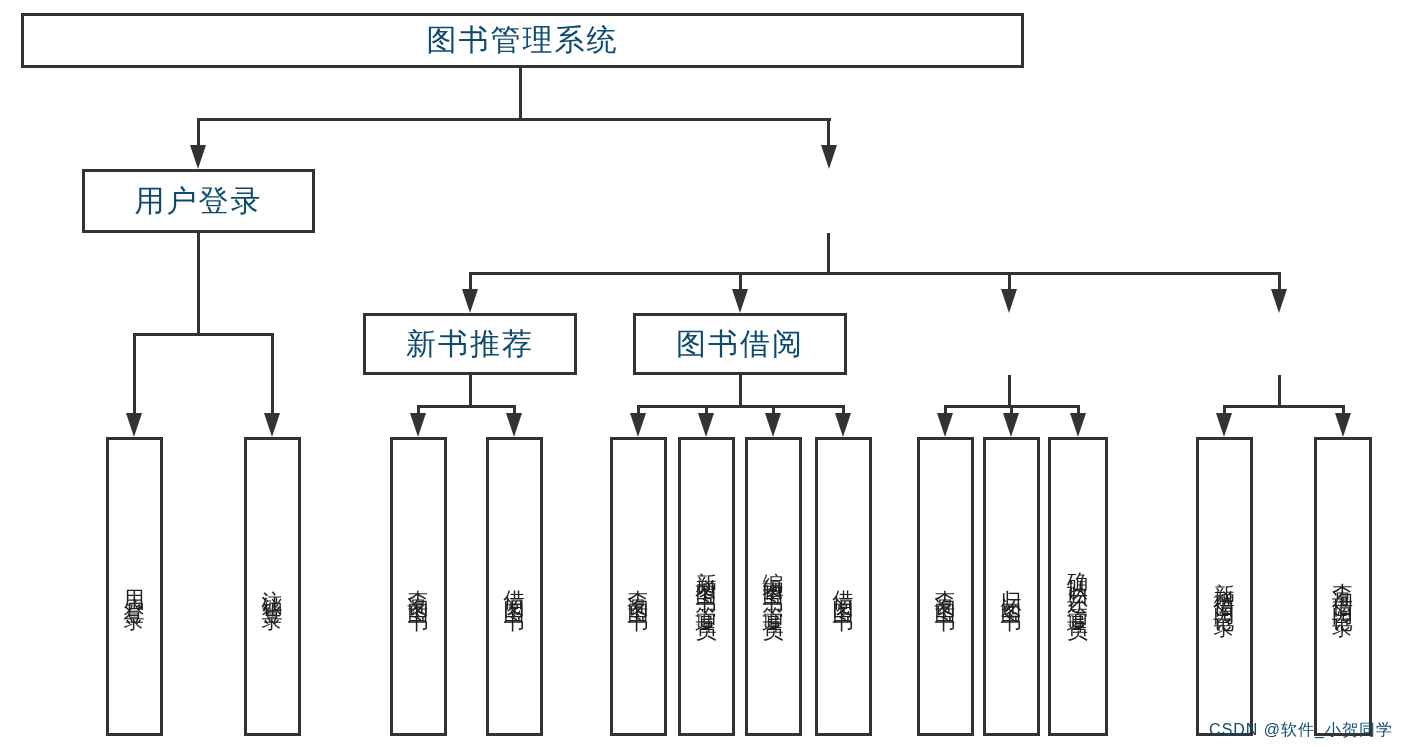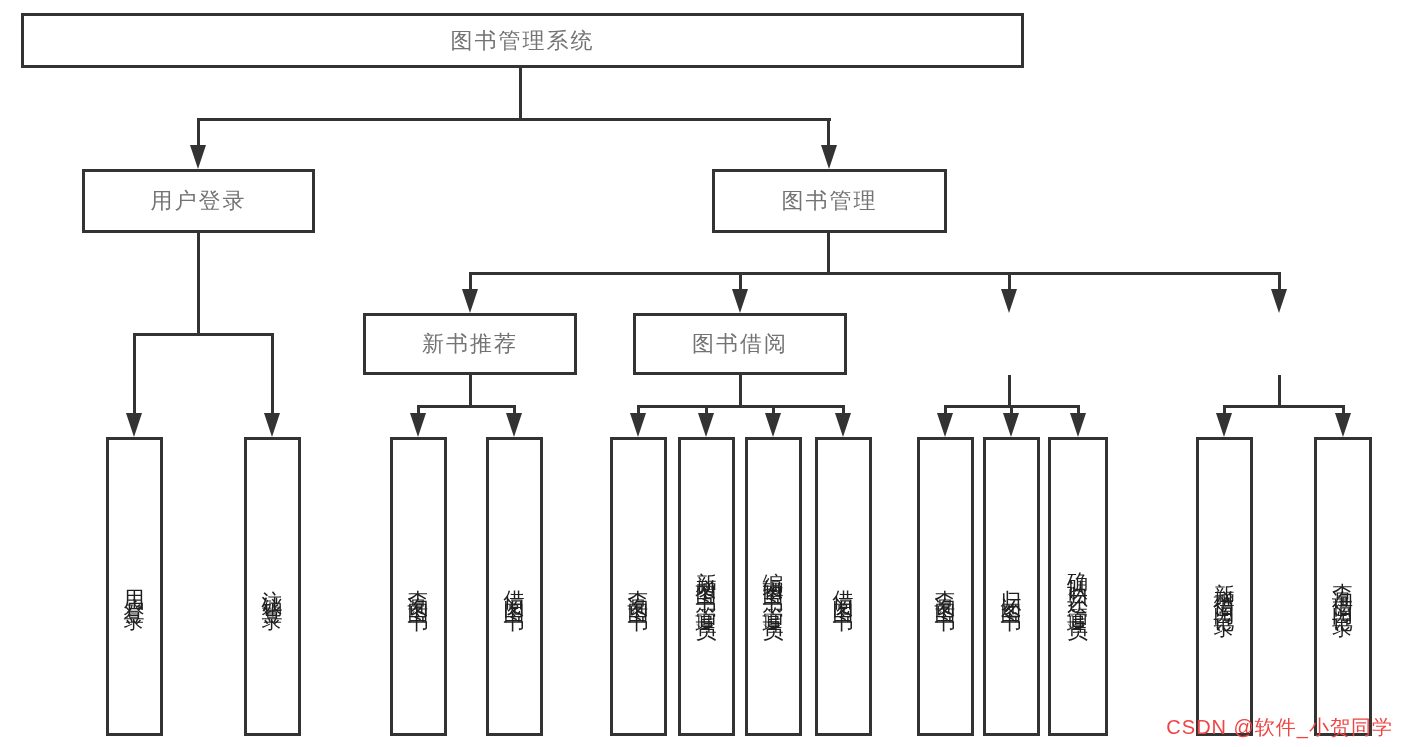--- a/index.html
+++ b/index.html
@@ -4,57 +4,54 @@
 <style>
   html,body{margin:0;padding:0;background:#ffffff;}
   .canvas{
     position:relative;width:1405px;height:747px;background:#ffffff;overflow:hidden;
     font-family:"Liberation Sans","DejaVu Sans",sans-serif;color:#1f1f1f;
   }
   .box{
     position:absolute;background:#ffffff;border:3px solid #333333;box-sizing:border-box;
     display:flex;align-items:center;justify-content:center;
   }
-  .hlabel{font-size:22px;letter-spacing:2px;white-space:nowrap;color:#737373;}
+  .hlabel{font-size:30px;letter-spacing:2px;white-space:nowrap;color:#0c4a6e;}
   .vtext{
     writing-mode:vertical-rl;text-orientation:mixed;font-size:21px;letter-spacing:7px;
     line-height:1;color:#1f1f1f;white-space:nowrap;
   }
   .line{position:absolute;background:#333333;}
   .arr{
     position:absolute;width:0;height:0;
     border-left:8px solid transparent;border-right:8px solid transparent;
     border-top:24px solid #333333;
   }
   .watermark{
-    position:absolute;right:12px;bottom:6px;font-size:20px;letter-spacing:1px;
-    color:#ef4444;white-space:nowrap;
+    position:absolute;right:12px;bottom:6px;font-size:16px;letter-spacing:1px;
+    color:#0c4a6e;white-space:nowrap;
   }
 </style>
 </head>
 <body>
 
 <div class="canvas">
 
   <div class="box" style="left:21px;top:13px;width:1003px;height:55px">
     <span class="hlabel">图书管理系统</span>
   </div>
 
   <div class="line" style="left:519px;top:68px;width:3px;height:51px"></div>
   <div class="line" style="left:197px;top:118px;width:634px;height:3px"></div>
   <div class="line" style="left:197px;top:118px;width:3px;height:27px"></div>
   <div class="arr" style="left:190px;top:145px"></div>
   <div class="line" style="left:827px;top:118px;width:3px;height:27px"></div>
   <div class="arr" style="left:821px;top:145px"></div>
 
   <div class="box" style="left:82px;top:169px;width:233px;height:64px">
     <span class="hlabel">用户登录</span>
-  </div>
-  <div class="box" style="left:712px;top:169px;width:235px;height:64px">
-    <span class="hlabel">图书管理</span>
   </div>
 
   <div class="line" style="left:197px;top:233px;width:3px;height:102px"></div>
   <div class="line" style="left:133px;top:333px;width:141px;height:3px"></div>
   <div class="line" style="left:133px;top:333px;width:3px;height:80px"></div>
   <div class="arr" style="left:126px;top:413px"></div>
   <div class="line" style="left:271px;top:333px;width:3px;height:80px"></div>
   <div class="arr" style="left:264px;top:413px"></div>
 
   <div class="line" style="left:827px;top:233px;width:3px;height:42px"></div>

